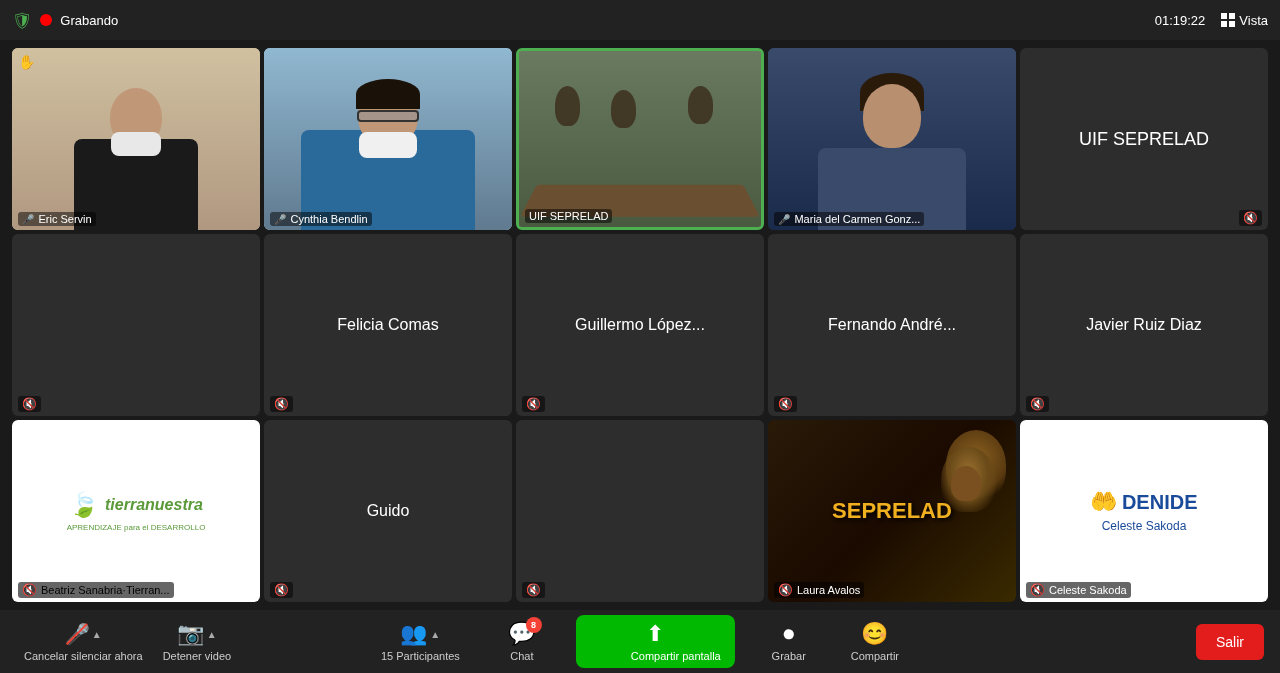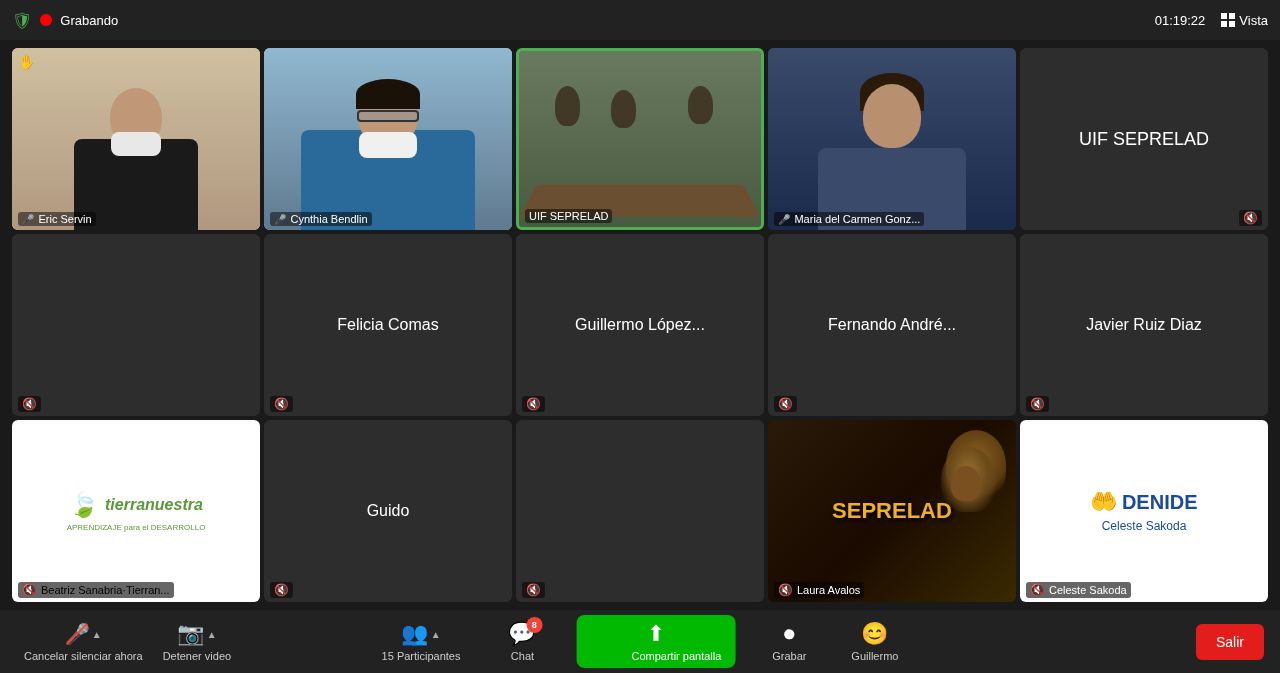--- a/index.html
+++ b/index.html
@@ -594,21 +594,21 @@
       <span class="tool-label" style="color:#fff;padding-left:41px;">Compartir pantalla</span>
     </div>
 
     <div class="tool-btn">
       <span class="tool-icon">⏺</span>
       <span class="tool-label">Grabar</span>
     </div>
 
     <div class="tool-btn">
       <span class="tool-icon">😊</span>
-      <span class="tool-label">Guillermo</span>
+      <span class="tool-label">Compartir</span>
     </div>
 
   </div>
 
   <div id="toolbar-right">
     <button class="exit-btn">Salir</button>
   </div>
 
 </div>
 

